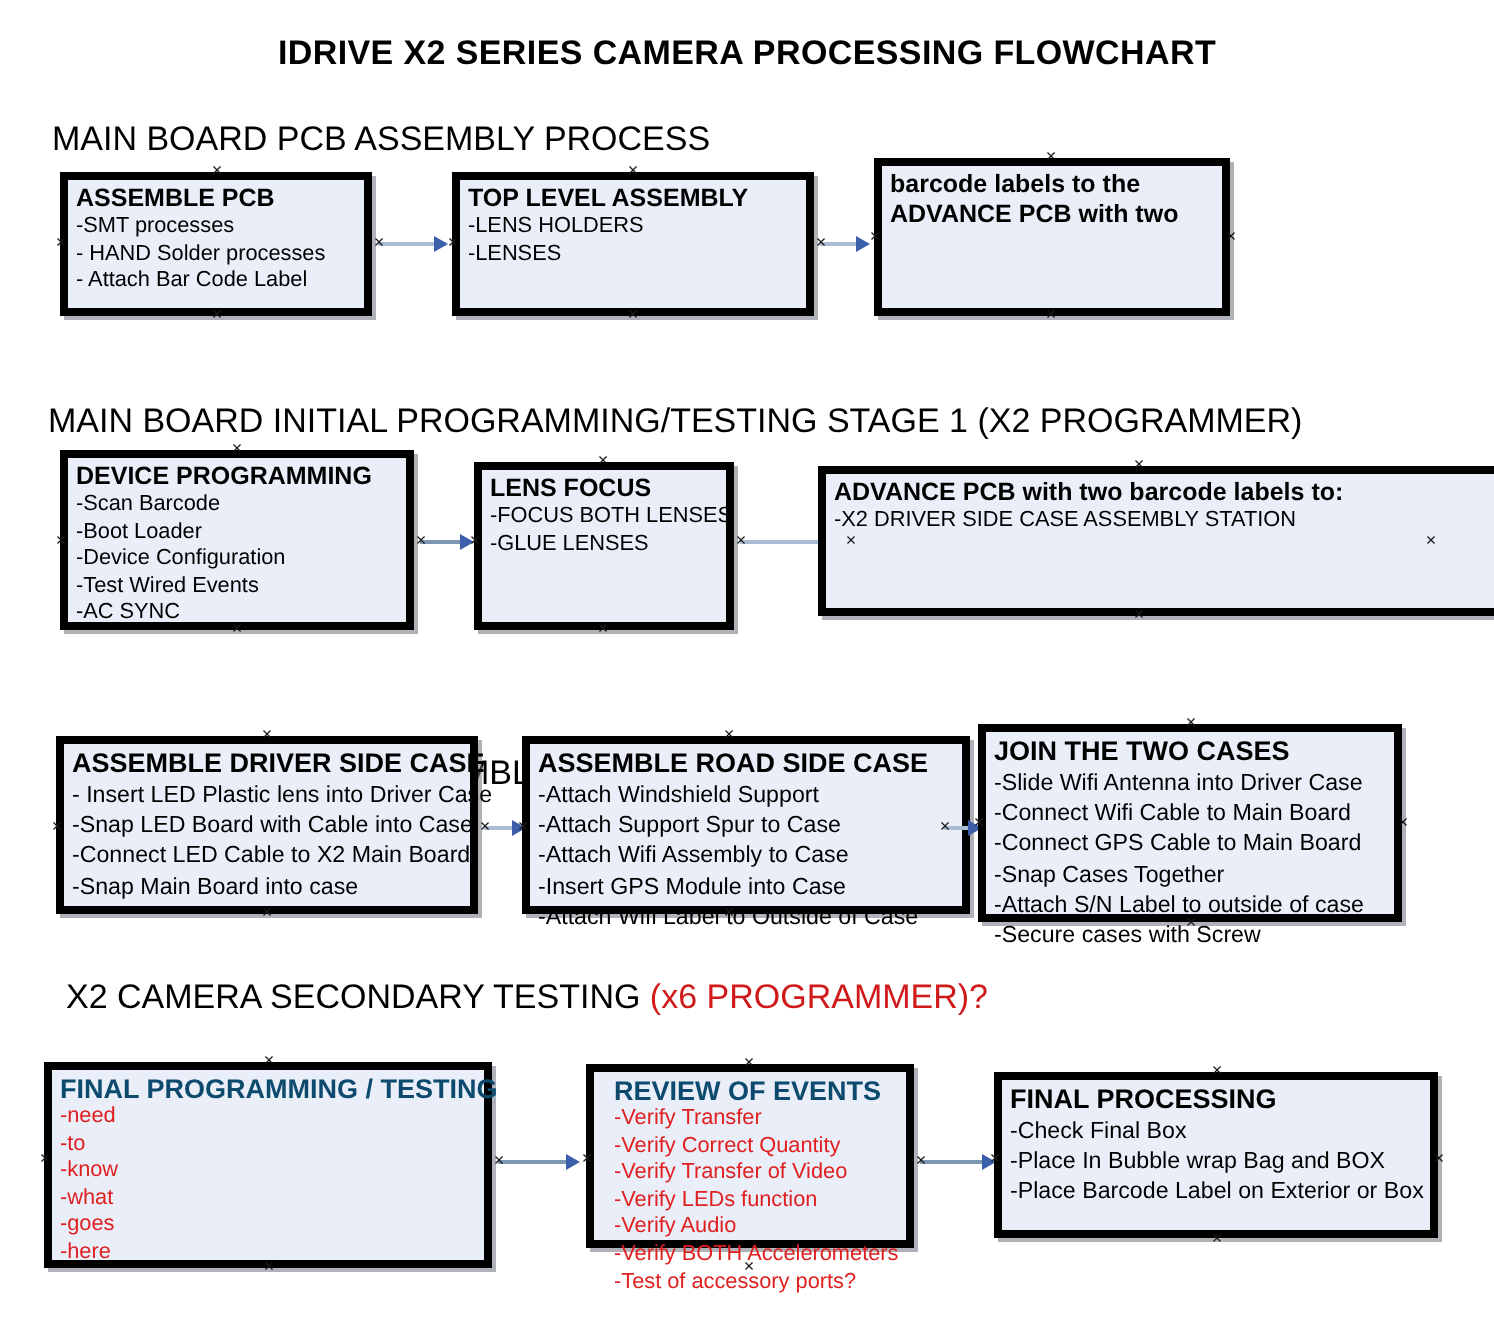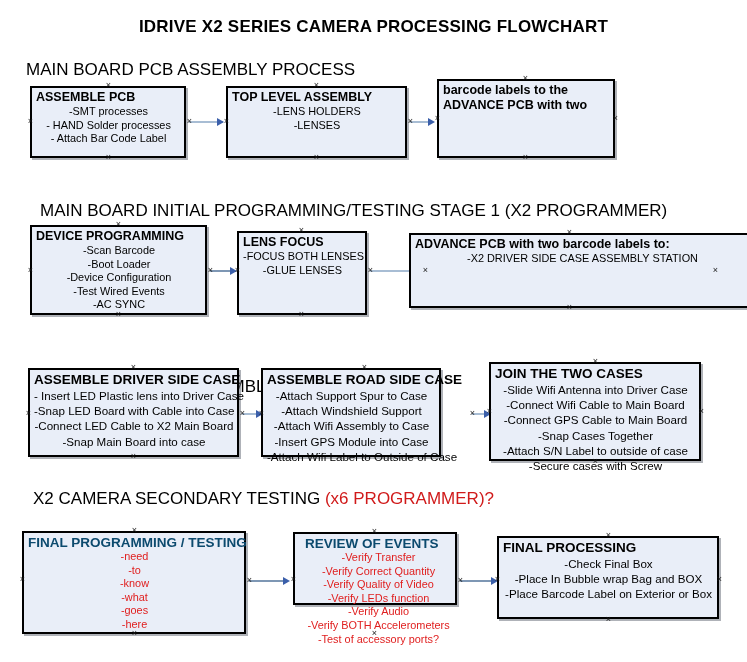--- a/index.html
+++ b/index.html
@@ -28,36 +28,35 @@
     font-size:17px;
     font-weight:normal;
     white-space:nowrap;
   }
   .section-head .q{color:#d01a1a;}
 
   
   .box{
     position:absolute;
     background:#e9eef8;
-    border:2px solid #000000;
+    border:4px solid #000000;
     box-sizing:border-box;
     box-shadow:2px 2px 0 rgba(110,115,125,.55);
     padding:2px 3px 0 4px;
   }
   .box .hd{
     font-size:12.5px;
     font-weight:bold;
     line-height:15px;
     white-space:nowrap;
   }
   .box .li{
     font-size:10.9px;
     line-height:13.6px;
     white-space:nowrap;
-    text-align:center;
   }
   .box.big .hd{font-size:13.5px;line-height:16px;}
   .box.big .li{font-size:11.6px;line-height:15.2px;}
   .box.red .hd{color:#0c4a6e;}
   .box.red .li{color:#e02020;}
   .box.overflow{overflow:visible;}
 
   
   .conn{position:absolute;height:2px;background:#a8bdd4;}
   .conn.dark{background:#7e97b4;}
@@ -118,21 +117,21 @@
 
   <div class="box" style="left:437px;top:79px;width:178px;height:79px;">
     <div class="hd">barcode labels to the</div>
     <div class="hd">ADVANCE PCB with two</div>
   </div>
   <div class="handle" style="left:434px;top:115px;"></div>
   <div class="handle" style="left:522px;top:75px;"></div>
   <div class="handle" style="left:522px;top:154px;"></div>
   <div class="handle" style="left:612px;top:115px;"></div>
 
-  <div class="section-head" style="left:40px;top:201px;text-align:center;">MAIN BOARD INITIAL PROGRAMMING/TESTING STAGE 1 (X2 PROGRAMMER)</div>
+  <div class="section-head" style="left:24px;top:201px;text-align:center;">MAIN BOARD INITIAL PROGRAMMING/TESTING STAGE 1 (X2 PROGRAMMER)</div>
 
   <div class="box" style="left:30px;top:225px;width:177px;height:90px;">
     <div class="hd">DEVICE PROGRAMMING</div>
     <div class="li">-Scan Barcode</div>
     <div class="li">-Boot Loader</div>
     <div class="li">-Device Configuration</div>
     <div class="li">-Test Wired Events</div>
     <div class="li">-AC SYNC</div>
   </div>
   <div class="handle" style="left:27px;top:267px;"></div>
@@ -175,24 +174,24 @@
     <div class="li">-Snap Main Board into case</div>
   </div>
   <div class="handle" style="left:25px;top:410px;"></div>
   <div class="handle" style="left:130px;top:364px;"></div>
   <div class="handle" style="left:130px;top:453px;"></div>
 
   <div class="conn" style="left:242px;top:413px;width:18px;"></div>
   <div class="arrowhead" style="left:256px;top:409.5px;"></div>
   <div class="handle" style="left:239px;top:410px;"></div>
 
-  <div class="box big" style="left:261px;top:368px;width:180px;height:89px;">
+  <div class="box big" style="left:261px;top:368px;width:224px;height:89px;">
     <div class="hd">ASSEMBLE ROAD SIDE CASE</div>
+    <div class="li">-Attach Windshield Support</div>
     <div class="li">-Attach Support Spur to Case</div>
-    <div class="li">-Attach Windshield Support</div>
     <div class="li">-Attach Wifi Assembly to Case</div>
     <div class="li">-Insert GPS Module into Case</div>
     <div class="li">-Attach Wifi Label to Outside of Case</div>
   </div>
   <div class="handle" style="left:258px;top:410px;"></div>
   <div class="handle" style="left:361px;top:364px;"></div>
   <div class="handle" style="left:361px;top:453px;"></div>
 
   <div class="conn" style="left:472px;top:413px;width:16px;"></div>
   <div class="arrowhead" style="left:484px;top:409.5px;"></div>
@@ -226,25 +225,25 @@
     <div class="li">-here</div>
   </div>
   <div class="handle" style="left:19px;top:576px;"></div>
   <div class="handle" style="left:131px;top:527px;"></div>
   <div class="handle" style="left:131px;top:630px;"></div>
 
   <div class="conn dark" style="left:249px;top:580px;width:38px;"></div>
   <div class="arrowhead" style="left:283px;top:576.5px;"></div>
   <div class="handle" style="left:246px;top:577px;"></div>
 
-  <div class="box red overflow" style="left:293px;top:532px;width:164px;height:73px;padding-left:10px;">
+  <div class="box red overflow" style="left:293px;top:532px;width:164px;height:92px;padding-left:10px;">
     <div class="hd" style="font-size:13.5px;">REVIEW OF EVENTS</div>
     <div class="li">-Verify Transfer</div>
     <div class="li">-Verify Correct Quantity</div>
-    <div class="li">-Verify Quality of Video</div>
+    <div class="li">-Verify Transfer of Video</div>
     <div class="li">-Verify LEDs function</div>
     <div class="li">-Verify Audio</div>
     <div class="li">-Verify BOTH Accelerometers</div>
     <div class="li">-Test of accessory ports?</div>
   </div>
   <div class="handle" style="left:290px;top:576px;"></div>
   <div class="handle" style="left:371px;top:528px;"></div>
   <div class="handle" style="left:371px;top:630px;"></div>
 
   <div class="conn dark" style="left:460px;top:580px;width:36px;"></div>

